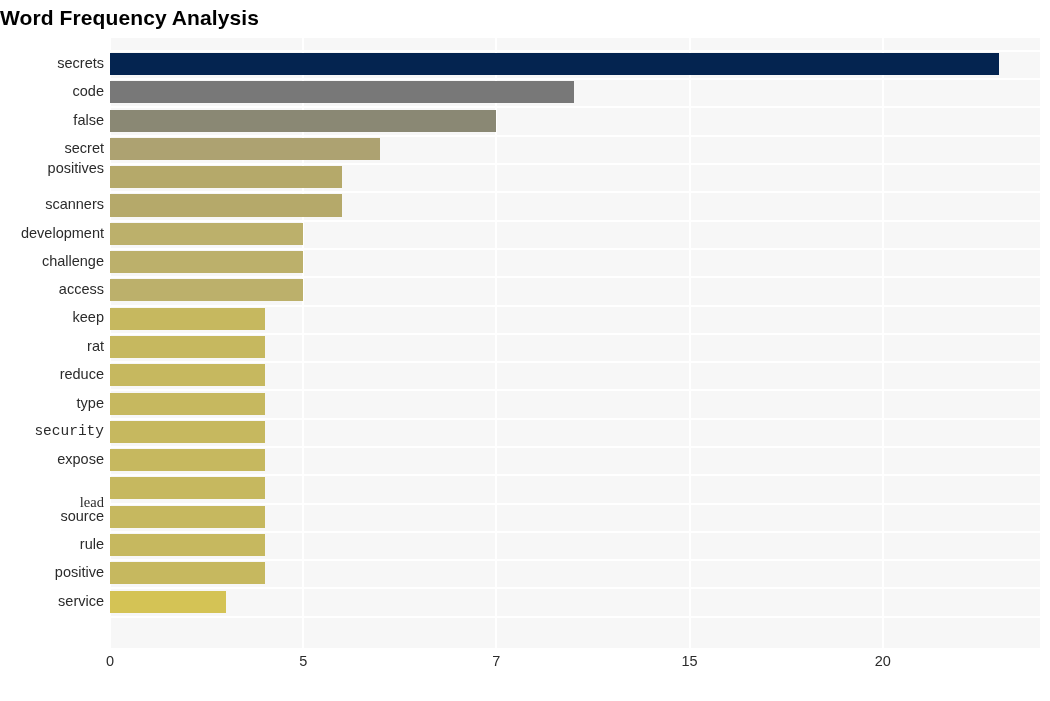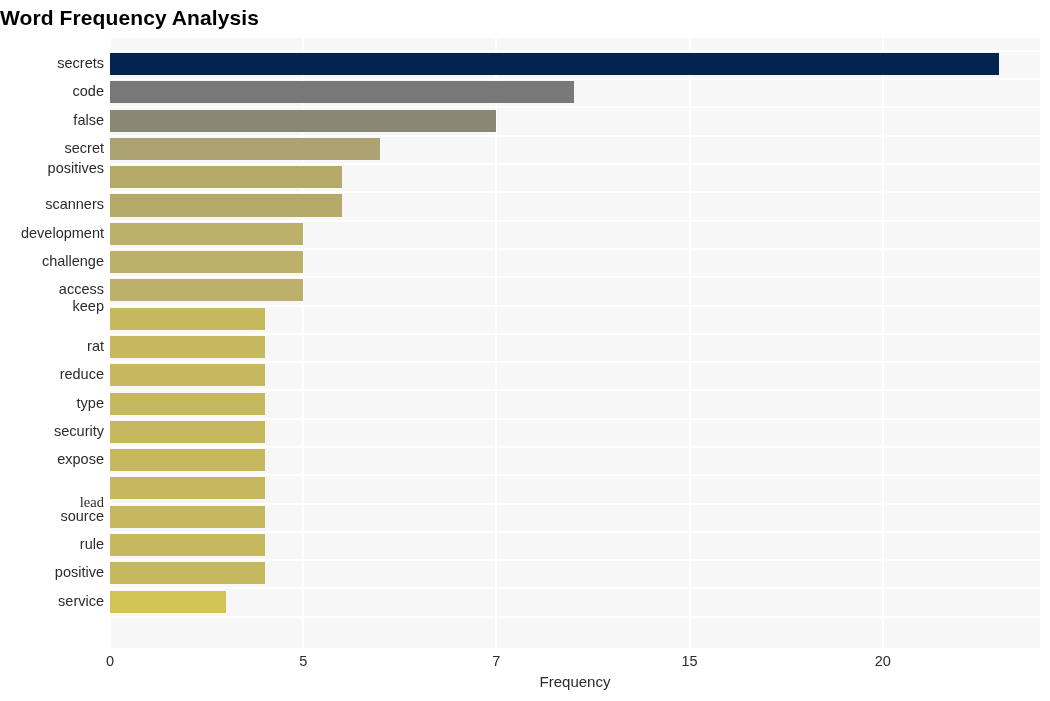--- a/index.html
+++ b/index.html
@@ -158,36 +158,35 @@
   <div id="ylabels">
       <div class="ylabel" style="top: 17.0297px;">secrets</div>
       <div class="ylabel" style="top: 45.3228px;">code</div>
       <div class="ylabel" style="top: 73.616px; margin-left: 48px;">false</div>
       <div class="ylabel" style="top: 101.909px;">secret</div>
       <div class="ylabel" style="top: 122px;">positives</div>
       <div class="ylabel" style="top: 158.495px;">scanners</div>
       <div class="ylabel" style="top: 186.788px;">development</div>
       <div class="ylabel" style="top: 215.082px;">challenge</div>
       <div class="ylabel" style="top: 243.375px;">access</div>
-      <div class="ylabel" style="top: 260px;">keep</div>
+      <div class="ylabel" style="top: 271px;">keep</div>
       <div class="ylabel" style="top: 299.961px; margin-left: 29px;">rat</div>
       <div class="ylabel" style="top: 328.254px;">reduce</div>
       <div class="ylabel" style="top: 356.547px;">type</div>
-      <div class="ylabel" style="top: 384.84px;">security</div>
+      <div class="ylabel" style="top: 384.84px; font-family: Liberation Mono, monospace;">security</div>
       <div class="ylabel" style="top: 413.134px;">expose</div>
       <div class="ylabel" style="top: 456px; font-family: Liberation Serif, serif;">lead</div>
       <div class="ylabel" style="top: 469.72px;">source</div>
       <div class="ylabel" style="top: 498.013px;">rule</div>
       <div class="ylabel" style="top: 526.306px;">positive</div>
       <div class="ylabel" style="top: 554.599px;">service</div>
     </div>
 
   <div id="xticks">
       <div class="xtick" style="left: 110px;">0</div>
       <div class="xtick" style="left: 303.187px;">5</div>
       <div class="xtick" style="left: 496.373px;">7</div>
       <div class="xtick" style="left: 689.56px;">15</div>
       <div class="xtick" style="left: 882.746px;">20</div>
     </div>
 
-  <div id="xaxis-title">Frequency</div>
 
 </div>
 
 </body></html>

